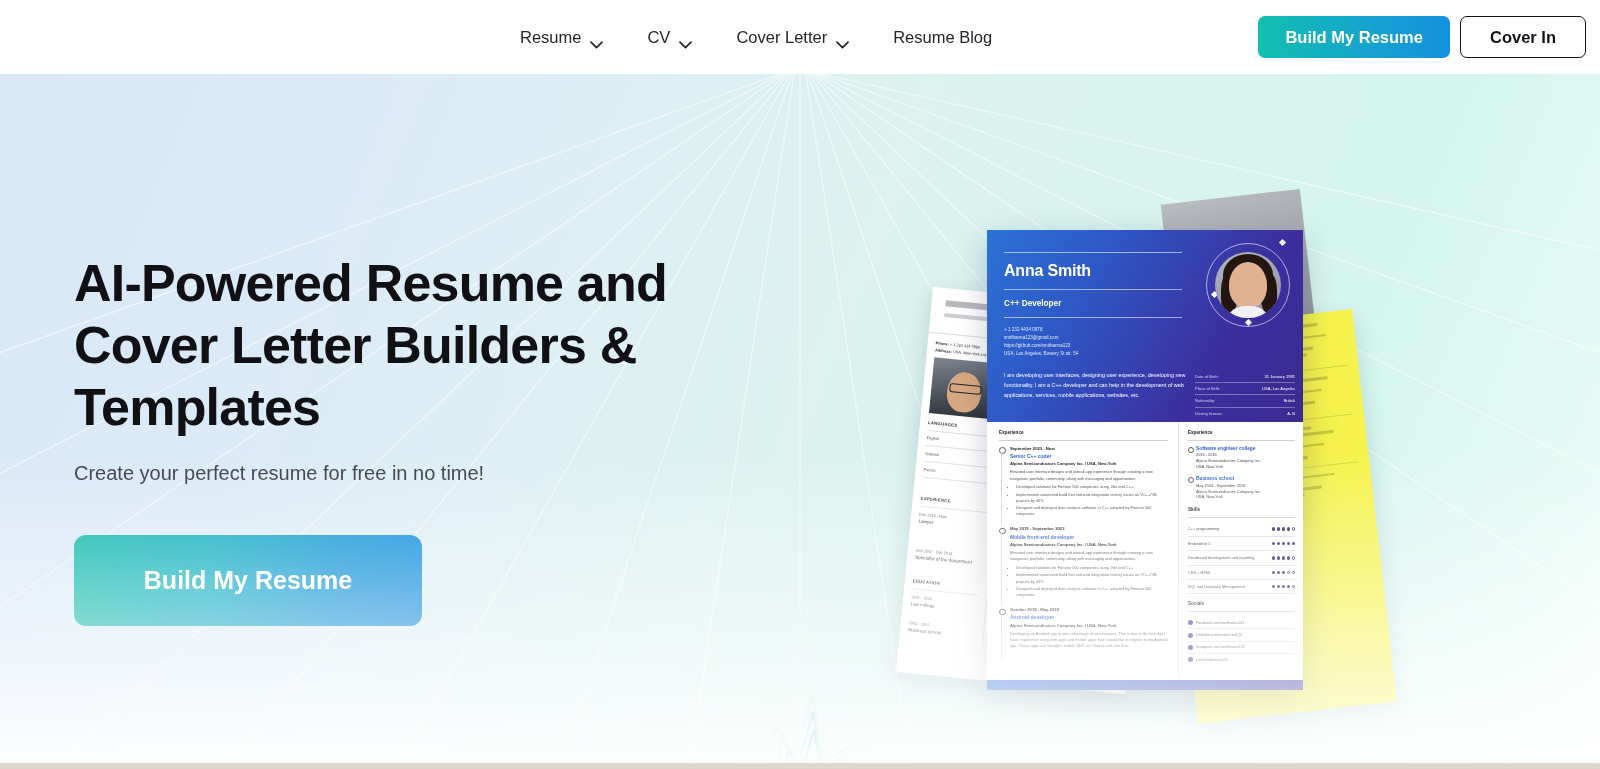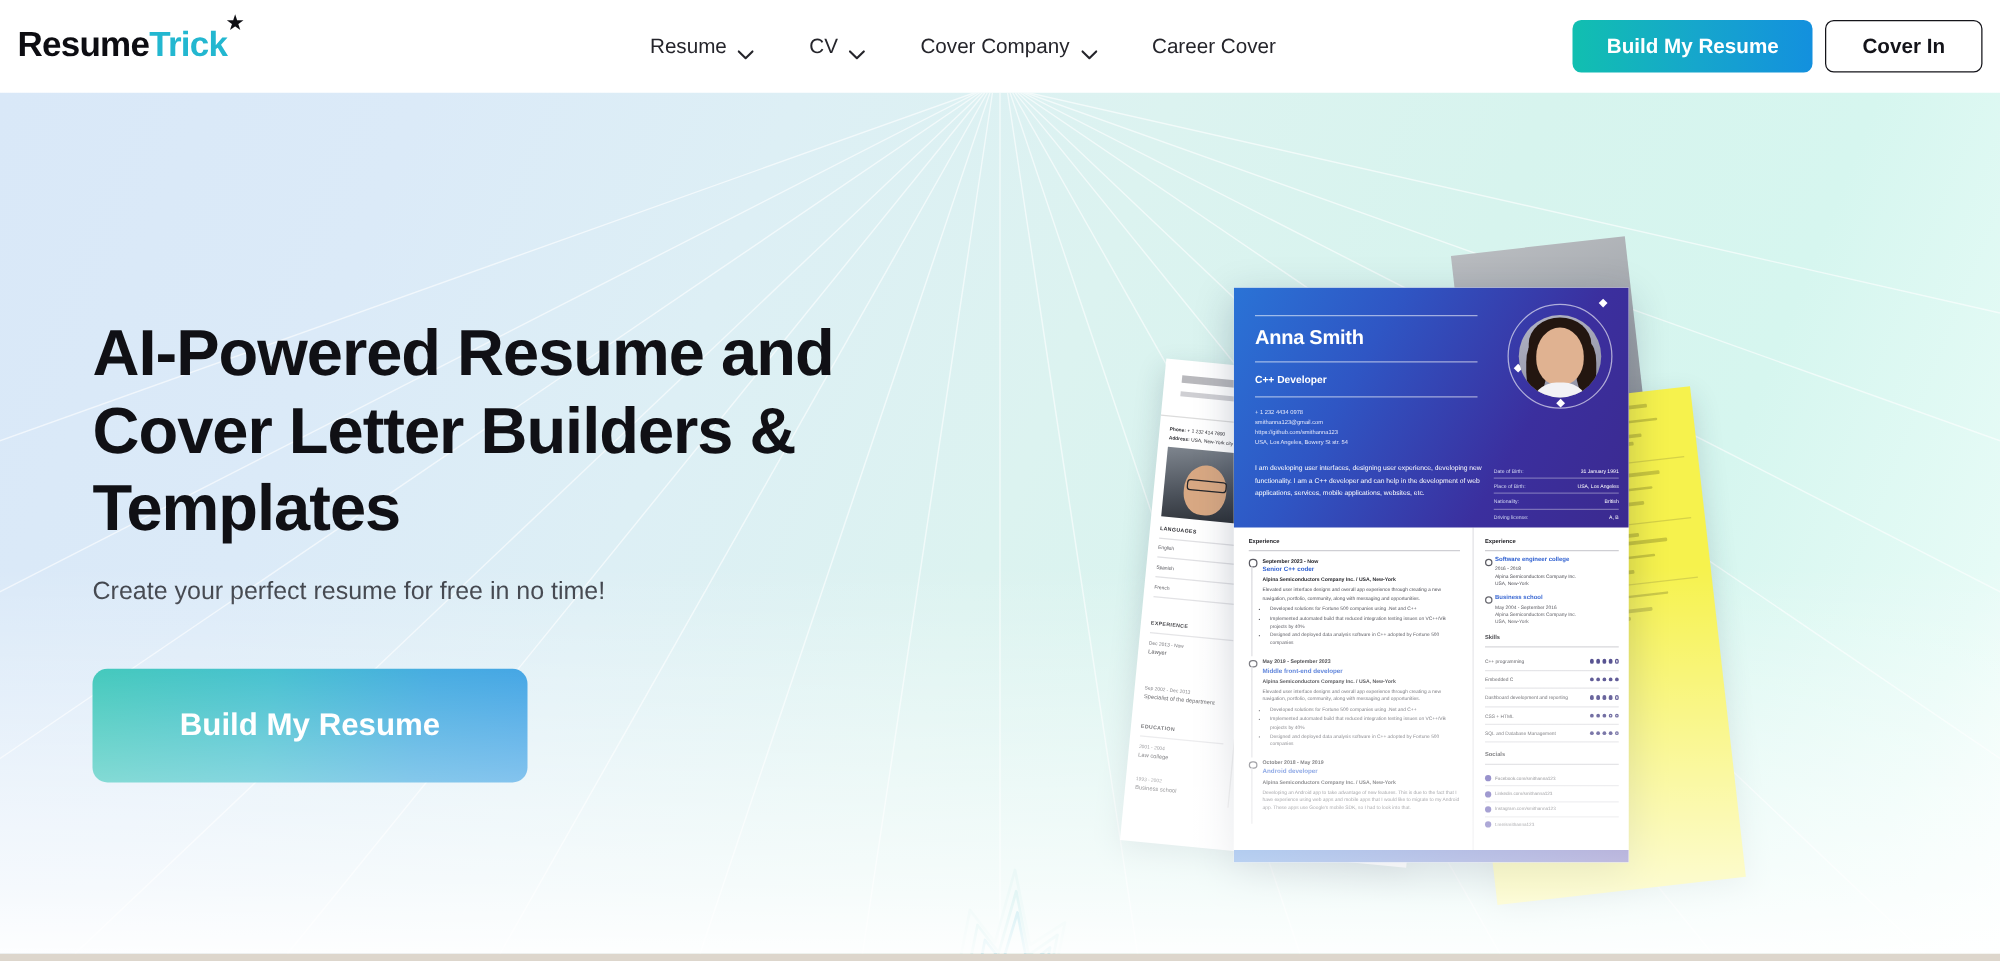--- a/index.html
+++ b/index.html
@@ -310,51 +310,48 @@
   .star-deco { position: absolute; left: 700px; bottom: 0; width: 220px; height: 95px; }
   .page-bottom-edge {
     position: absolute; left: 0; bottom: 0; width: 1600px; height: 6px;
     background: #ddd6cc;
   }
 </style>
 </head>
 <body>
 
 <div class="header">
-  <div class="logo">
-    <span class="lg-a">Resume</span><span class="lg-b"><span>Trick</span><span class="star">★</span></span>
-  </div>
 
   <nav class="nav">
     <div class="nav-item">
       <span>Resume</span>
       <span class="chev">
         <svg viewBox="0 0 13 8" width="13" height="8">
             <path d="M1 1.2 L6.5 6.6 L12 1.2" fill="none" stroke="#25252b" stroke-width="1.7" stroke-linecap="round" stroke-linejoin="round"></path>
           </svg>
       </span>
     </div>
     <div class="nav-item">
       <span>CV</span>
       <span class="chev">
         <svg viewBox="0 0 13 8" width="13" height="8">
             <path d="M1 1.2 L6.5 6.6 L12 1.2" fill="none" stroke="#25252b" stroke-width="1.7" stroke-linecap="round" stroke-linejoin="round"></path>
           </svg>
       </span>
     </div>
     <div class="nav-item">
-      <span>Cover Company</span>
+      <span>Cover Letter</span>
       <span class="chev">
         <svg viewBox="0 0 13 8" width="13" height="8">
             <path d="M1 1.2 L6.5 6.6 L12 1.2" fill="none" stroke="#25252b" stroke-width="1.7" stroke-linecap="round" stroke-linejoin="round"></path>
           </svg>
       </span>
     </div>
     <div class="nav-item">
-      <span>Career Cover</span>
+      <span>Resume Blog</span>
     </div>
   </nav>
 
   <div class="hdr-actions">
     <button class="btn-build-sm">Build My Resume</button>
     <button class="btn-signin">Cover In</button>
   </div>
 </div>
 
 <div class="hero">

